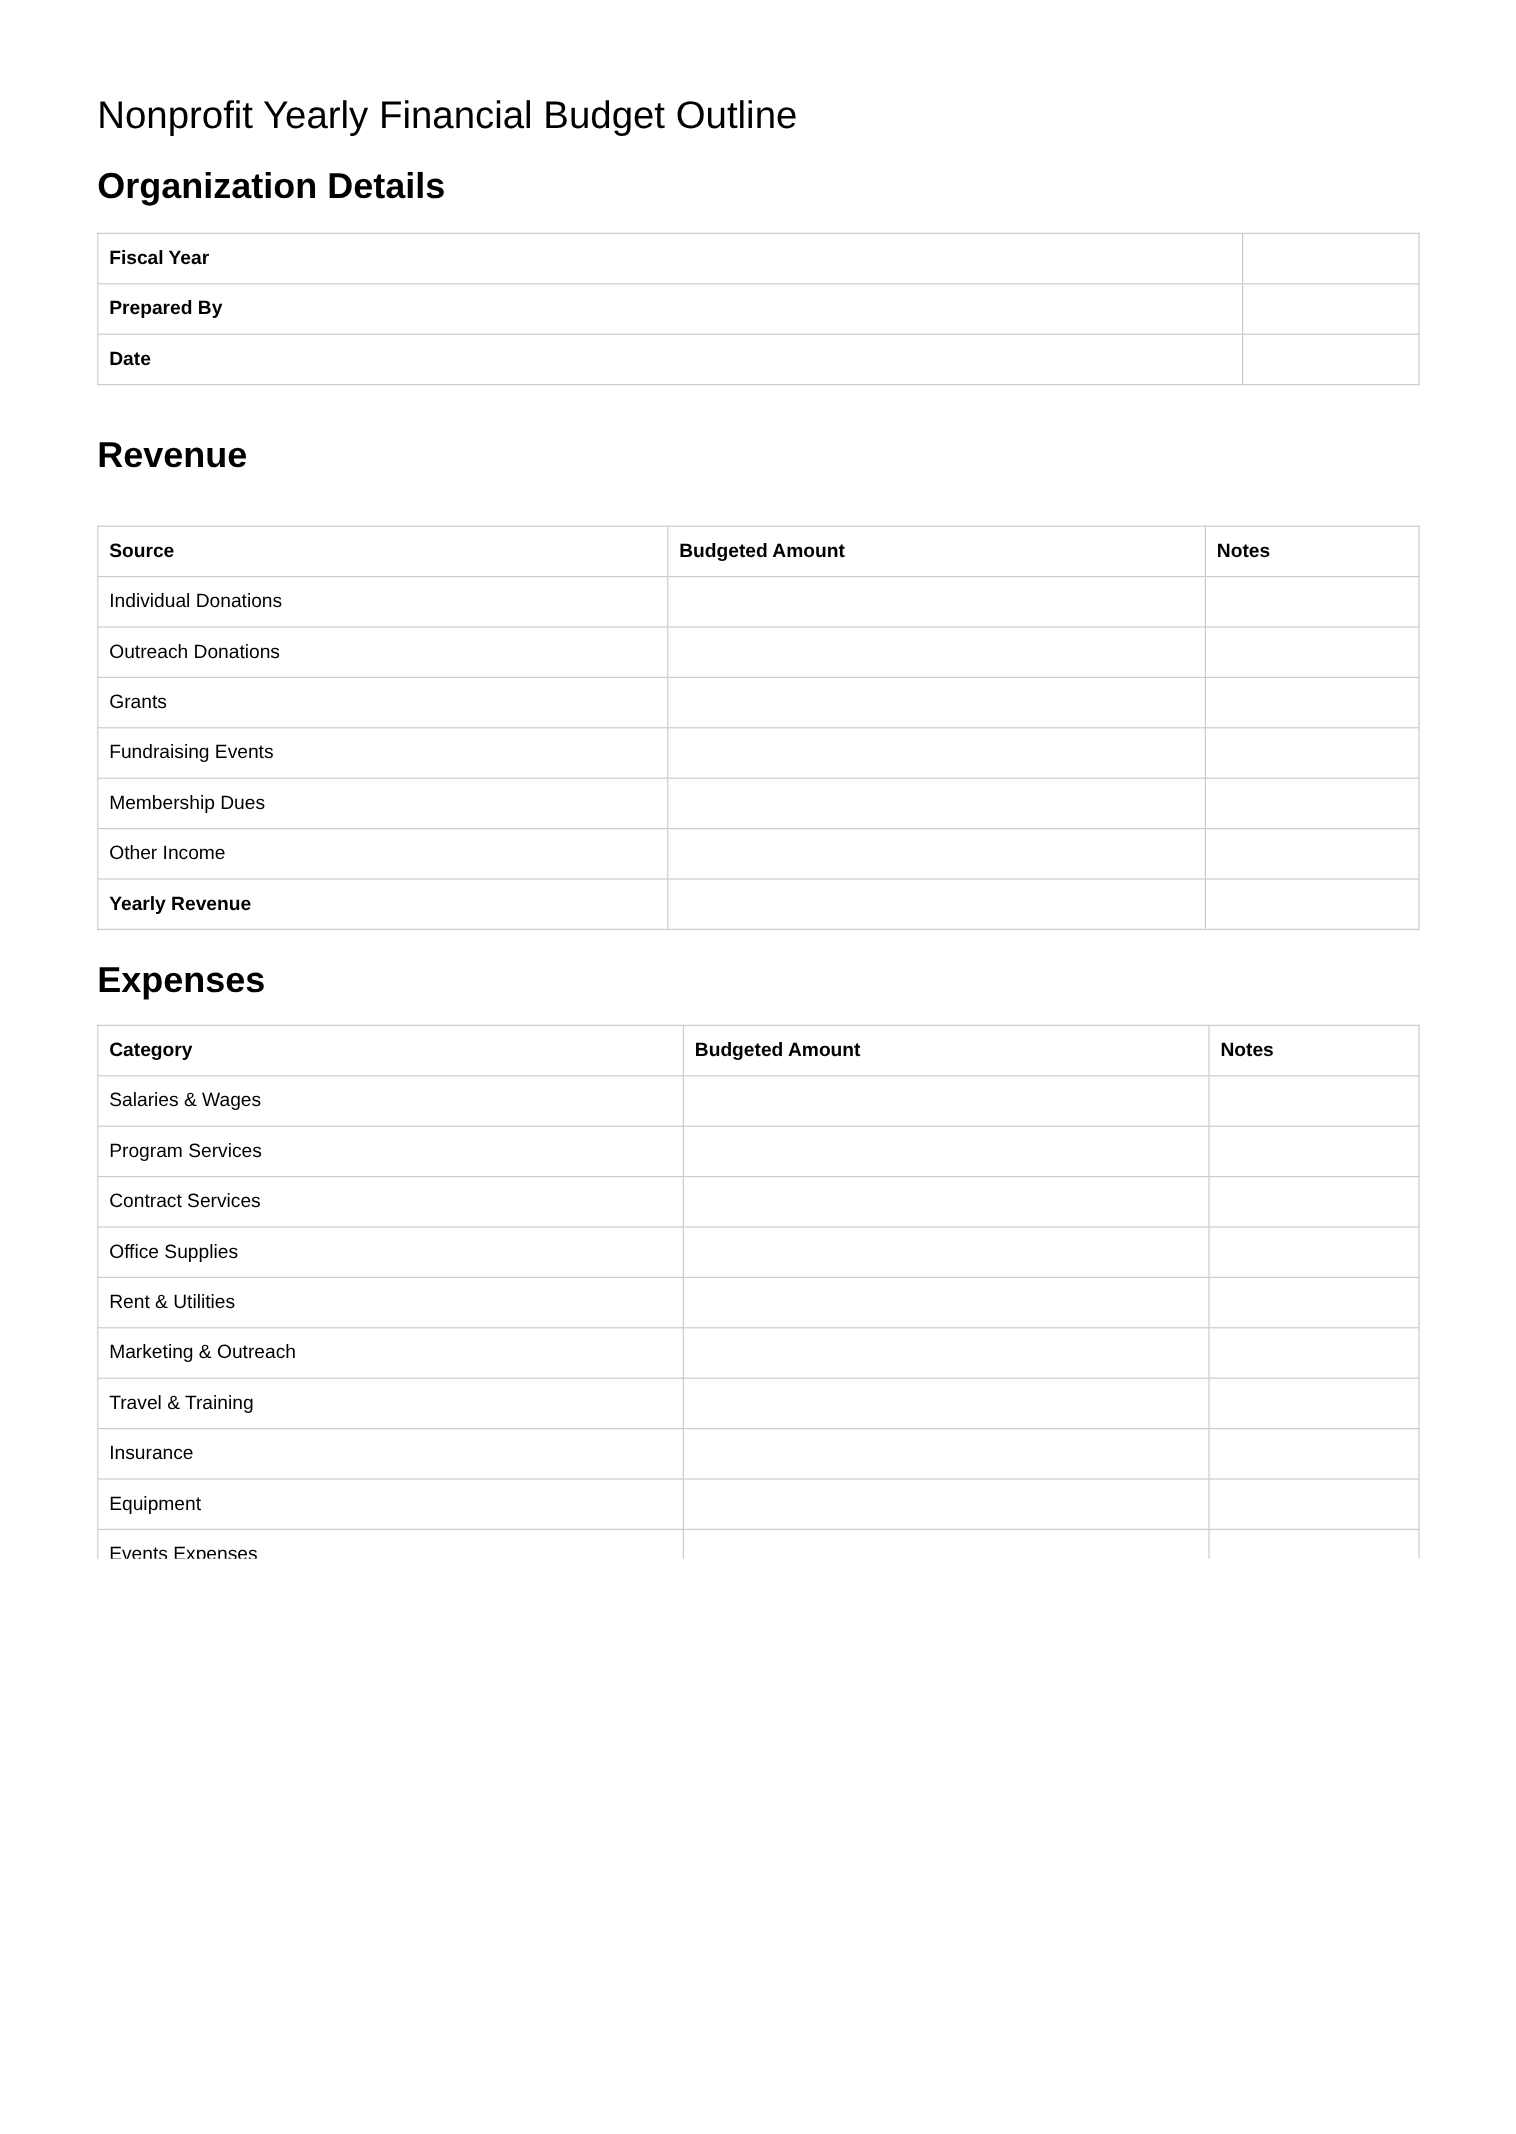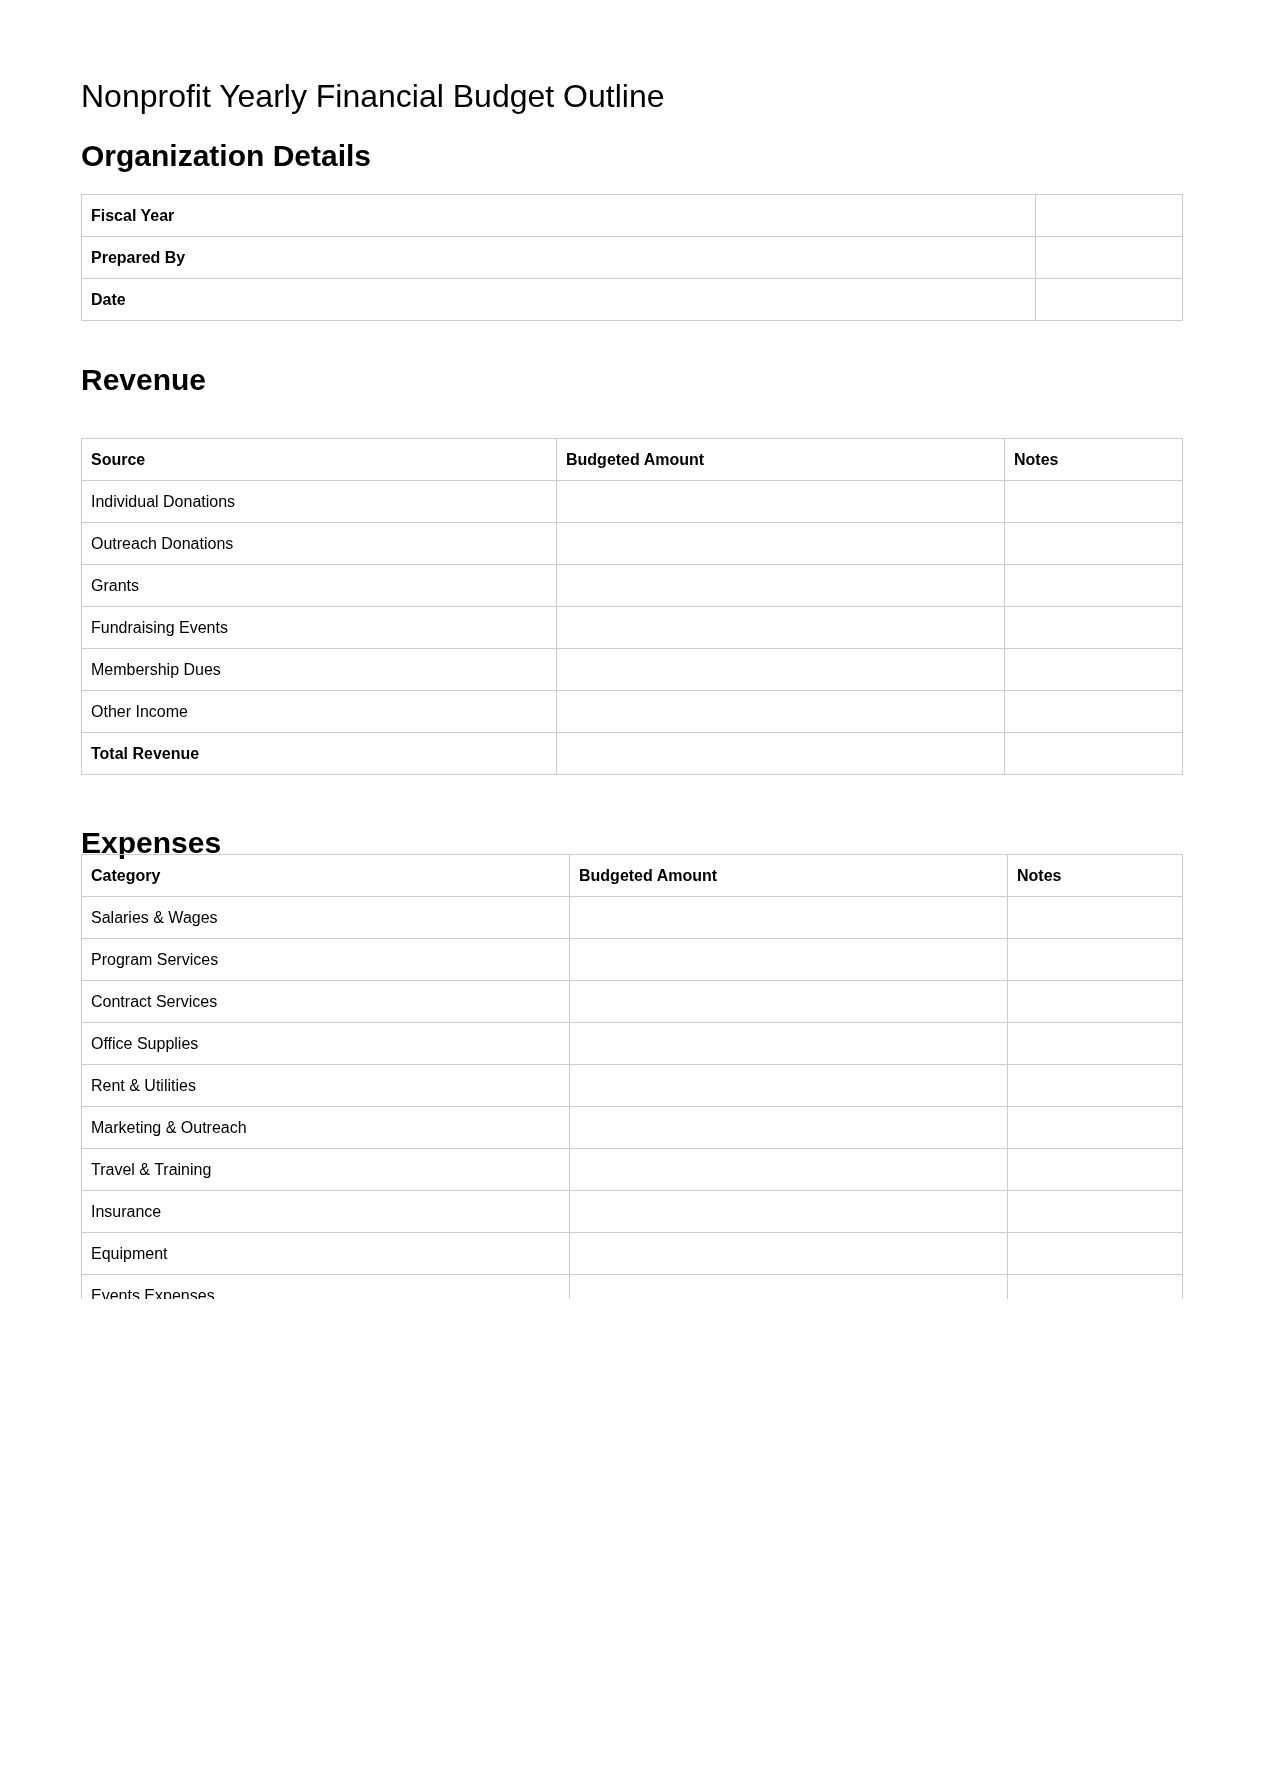--- a/index.html
+++ b/index.html
@@ -83,28 +83,28 @@
           <td>Membership Dues</td>
           <td></td>
           <td></td>
         </tr>
         <tr>
           <td>Other Income</td>
           <td></td>
           <td></td>
         </tr>
         <tr>
-          <td class="bold">Total Revenue</td>
+          <td class="bold">Yearly Revenue</td>
           <td></td>
           <td></td>
         </tr>
       </tbody>
     </table>
 
-    <h2 style="top:803px;margin-top:25px;">Expenses</h2>
+    <h2 style="top:803px;">Expenses</h2>
     <table style="top:854px;">
       <colgroup>
           <col style="width:488px">
           <col style="width:438px">
           <col style="width:175px">
         </colgroup>
       <thead>
         <tr>
           <th>Category</th>
           <th>Budgeted Amount</th>

